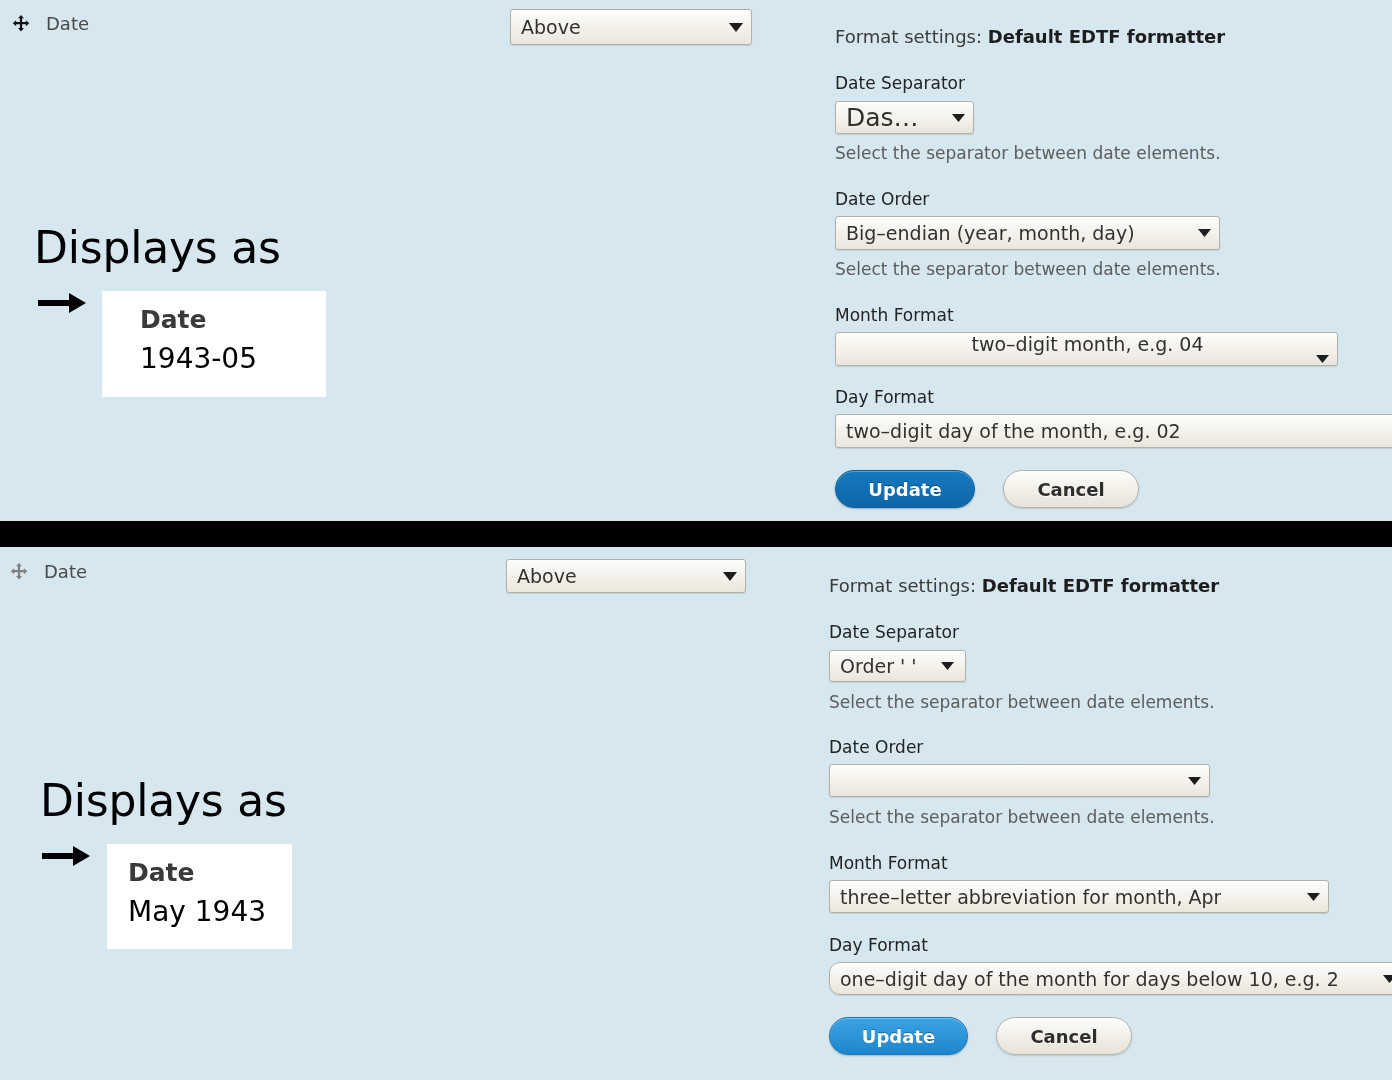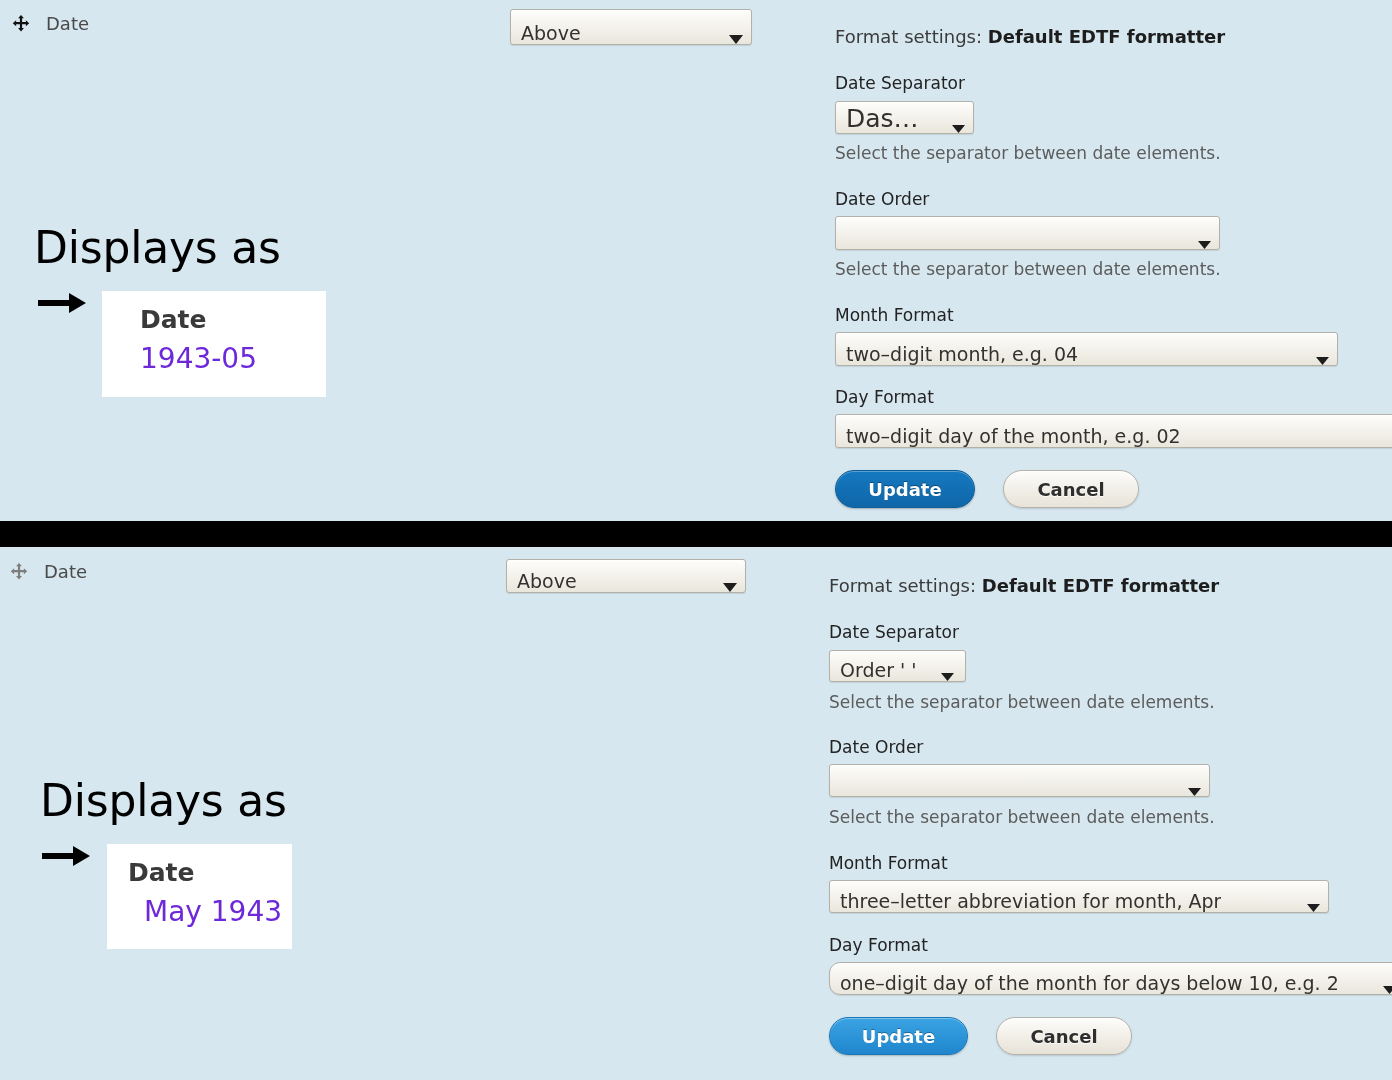--- a/index.html
+++ b/index.html
@@ -56,21 +56,21 @@
 
   
   .select {
     position: absolute;
     box-sizing: border-box;
     background: linear-gradient(to bottom, #fdfdfb 0%, #f4f2ec 48%, #e9e6dc 100%);
     border: 1px solid #b3b0a8;
     border-radius: 3px;
     box-shadow: 0 1px 0 rgba(255,255,255,0.85) inset, 0 1px 1px rgba(0,0,0,0.10);
     display: flex;
-    align-items: flex-end;
+    align-items: center;
     padding: 0 8px 0 10px;
     color: #33312e;
     white-space: nowrap;
     cursor: pointer;
   }
   .select .sel-value {
     flex: 0 1 auto;
     overflow: hidden;
     text-overflow: ellipsis;
   }
@@ -169,21 +169,21 @@
   .preview-label {
     position: absolute;
     font-weight: bold;
     font-size: 25px;
     color: #3a3a3a;
     white-space: nowrap;
   }
   .preview-value {
     position: absolute;
     font-size: 28px;
-    color: #6d28d9;
+    color: #000000;
     white-space: nowrap;
   }
 </style>
 </head>
 <body>
 
 <div class="screen">
 
   <div class="panel panel-top">
 
@@ -229,30 +229,31 @@
         <span class="caret">
           <svg width="13" height="8" viewBox="0 0 13 8">
               <path fill="#1d1d1d" d="M0 0h13L6.5 8z"></path>
             </svg>
         </span>
       </div>
       <div class="fld-desc" style="left:787px; top:143px;">Select the separator between date elements.</div>
 
       <div class="fld-label" style="left:787px; top:189px;">Date Order</div>
       <div class="select" style="left:787px; top:216px; width:385px; height:34px; font-size:19px;">
+        <span class="sel-value">Big–endian (year, month, day)</span>
         <span class="caret">
           <svg width="13" height="8" viewBox="0 0 13 8">
               <path fill="#1d1d1d" d="M0 0h13L6.5 8z"></path>
             </svg>
         </span>
       </div>
       <div class="fld-desc" style="left:787px; top:259px;">Select the separator between date elements.</div>
 
       <div class="fld-label" style="left:787px; top:305px;">Month Format</div>
-      <div class="select" style="left:787px; top:332px; width:503px; height:34px; font-size:19px;">
+      <div class="select" style="left:787px; top:332px; width:503px; height:34px; font-size:19px;flex-direction:column;">
         <span class="sel-value">two–digit month, e.g. 04</span>
         <span class="caret">
           <svg width="13" height="8" viewBox="0 0 13 8">
               <path fill="#1d1d1d" d="M0 0h13L6.5 8z"></path>
             </svg>
         </span>
       </div>
 
       <div class="fld-label" style="left:787px; top:387px;">Day Format</div>
       <div class="select" style="left:787px; top:414px; width:580px; height:34px; font-size:19px;">
@@ -293,21 +294,21 @@
 
     <div class="displays-as" style="left:40px; top:228px;">Displays as</div>
     <span class="arrow" style="left:42px; top:296px;">
       <svg width="48" height="26" viewBox="0 0 48 26">
         <path fill="#000000" d="M0 10h31V3l17 10-17 10v-7H0z"></path>
       </svg>
     </span>
 
     <div class="preview-card" style="left:107px; top:297px; width:185px; height:105px;">
       <span class="preview-label" style="left:21px; top:14px;">Date</span>
-      <span class="preview-value" style="left:21px; top:51px;margin-left:16px;">May 1943</span>
+      <span class="preview-value" style="left:21px; top:51px;">May 1943</span>
     </div>
 
     <div class="settings">
       <div class="settings-title" style="left:781px; top:28px;">
         <span>Format settings:</span>
         <b>Default EDTF formatter</b>
       </div>
 
       <div class="fld-label" style="left:781px; top:75px;">Date Separator</div>
       <div class="select tight" style="left:781px; top:103px; width:137px; height:32px; font-size:19px;">

